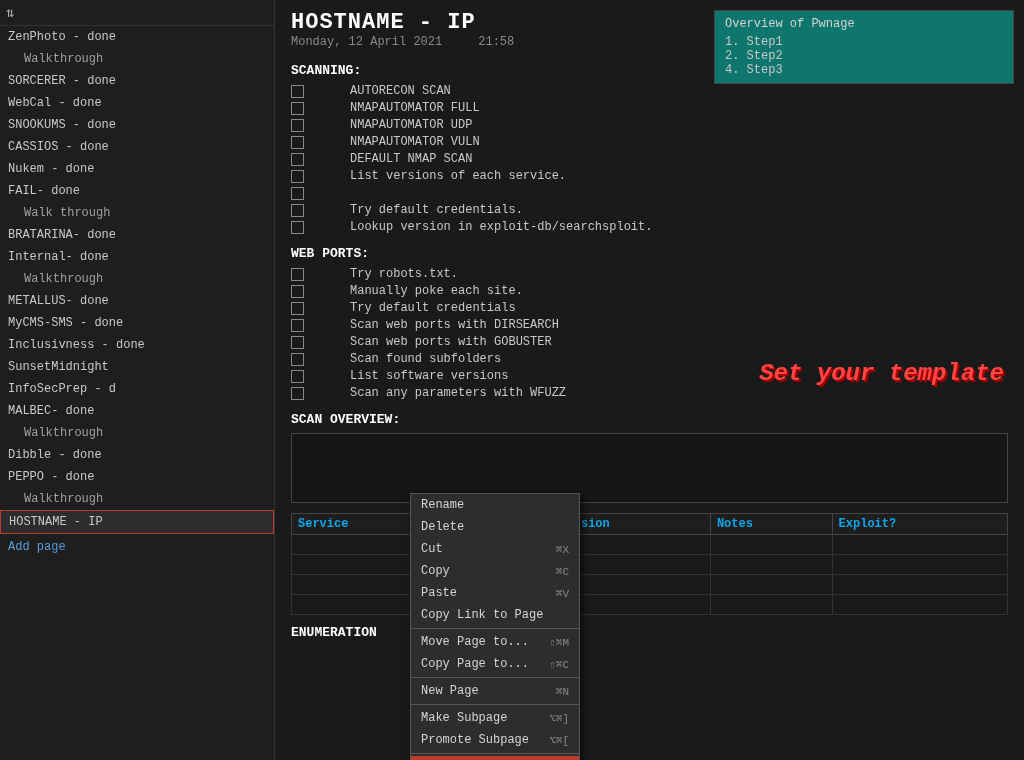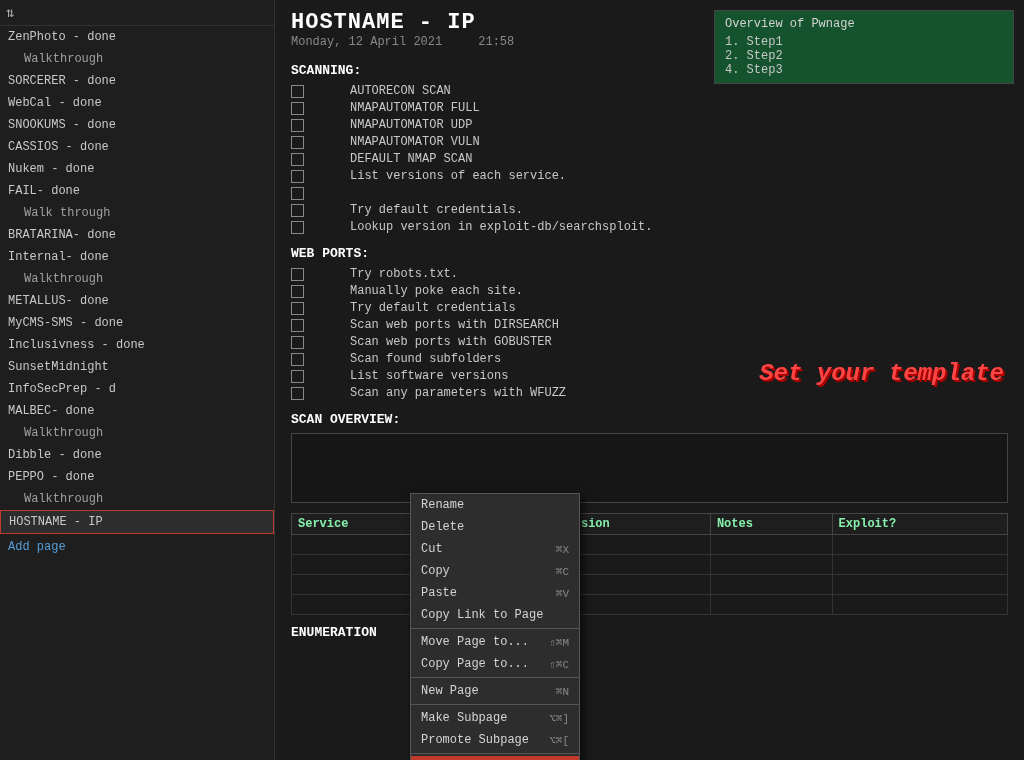--- a/index.html
+++ b/index.html
@@ -144,21 +144,21 @@
       margin-top: 1px;
       flex-shrink: 0;
     }
 
     
     #overview-panel {
       position: absolute;
       top: 10px;
       right: 10px;
       width: 300px;
-      background: #14532d;
+      background: #0f766e;
       border: 1px solid #444;
       padding: 6px 10px;
       font-size: 12px;
       color: #c8c8c8;
     }
     .overview-title {
       color: #d4d4d4;
       font-size: 12px;
       margin-bottom: 4px;
     }
@@ -188,21 +188,21 @@
     .data-table {
       width: 100%;
       border-collapse: collapse;
       font-size: 12px;
       margin-top: 4px;
     }
     .data-table th {
       border: 1px solid #444;
       padding: 3px 6px;
       background: #1e1e1e;
-      color: #86efac;
+      color: #0ea5e9;
       text-align: left;
     }
     .data-table td {
       border: 1px solid #333;
       padding: 3px 6px;
       color: #888;
       height: 20px;
     }
 
     .main-wrapper {

